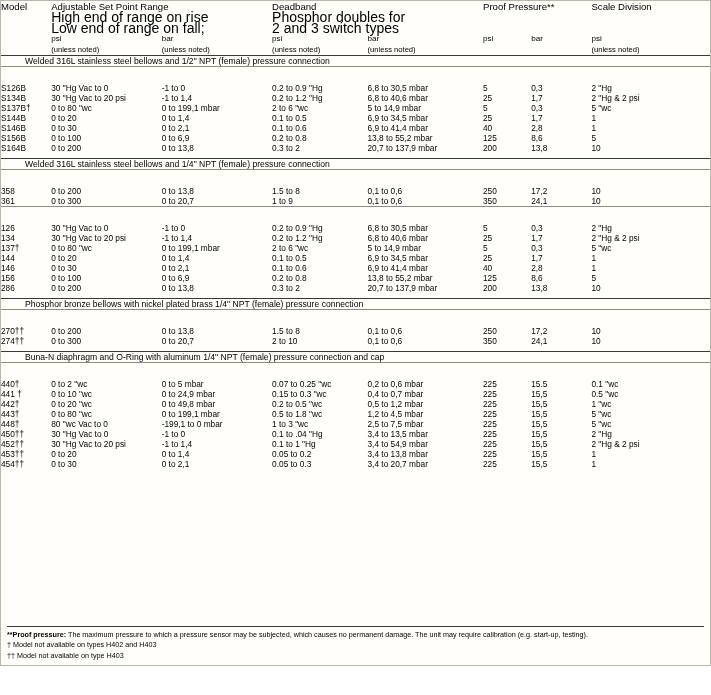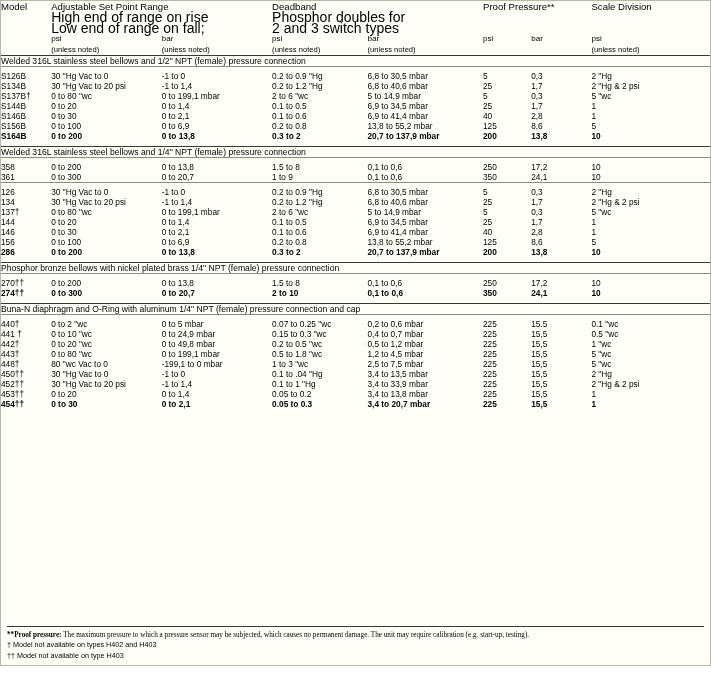--- a/index.html
+++ b/index.html
@@ -64,49 +64,50 @@
     padding-bottom: 6px;
     line-height: 10.5px;
     margin-left: 18px;
   }
   .units-small {
     font-size: 7.6px;
   }
 
   tr.rule-thick > td {
     border-top: 1.6px solid #3a3a34;
+    padding-left: 24px;
   }
   tr.rule-thin > td {
     border-top: 0.8px solid #8d8b82;
   }
 
   .group-row td {
     font-size: 8.6px;
     padding-top: 5px;
     padding-bottom: 5px;
   }
   .data-row td {
     font-size: 8.3px;
     padding-top: 1.4px;
     padding-bottom: 1.4px;
     line-height: 10px;
     white-space: nowrap;
   }
-  .data-row.first td { padding-top: 4px; }
-  .data-row.last td { padding-bottom: 5px; font-weight: bold; }
+  .data-row.first td { padding-top: 16px; }
+  .data-row.last td { padding-bottom: 5px; }
 
   .footnotes {
     position: absolute;
     left: 6px;
     right: 6px;
     bottom: 4px;
     font-size: 7.2px;
     line-height: 10.4px;
   }
-  .footnotes .fn-main { font-weight: bold; font-family: Liberation Serif, serif; }
+  .footnotes .fn-main { font-weight: bold; }
   .footnotes .fn-main span.normal { font-weight: normal; }
   .foot-rule {
     border-top: 1.6px solid #3a3a34;
     margin-bottom: 3px;
   }
 </style>
 </head>
 <body>
 
 <div class="sheet">
@@ -424,21 +425,21 @@
           <td class="pad">3,4 to 13,5 mbar</td>
           <td class="pad">225</td>
           <td class="pad">15,5</td>
           <td class="pad">2 "Hg</td>
         </tr>
         <tr class="data-row">
           <td class="pad">452††</td>
           <td class="pad">30 "Hg Vac to 20 psi</td>
           <td class="pad">-1 to 1,4</td>
           <td class="pad">0.1 to 1 "Hg</td>
-          <td class="pad">3,4 to 33,9 mbar</td>
+          <td class="pad">3,4 to 54,9 mbar</td>
           <td class="pad">225</td>
           <td class="pad">15,5</td>
           <td class="pad">2 "Hg &amp; 2 psi</td>
         </tr>
         <tr class="data-row">
           <td class="pad">453††</td>
           <td class="pad">0 to 20</td>
           <td class="pad">0 to 1,4</td>
           <td class="pad">0.05 to 0.2</td>
           <td class="pad">3,4 to 13,8 mbar</td>

